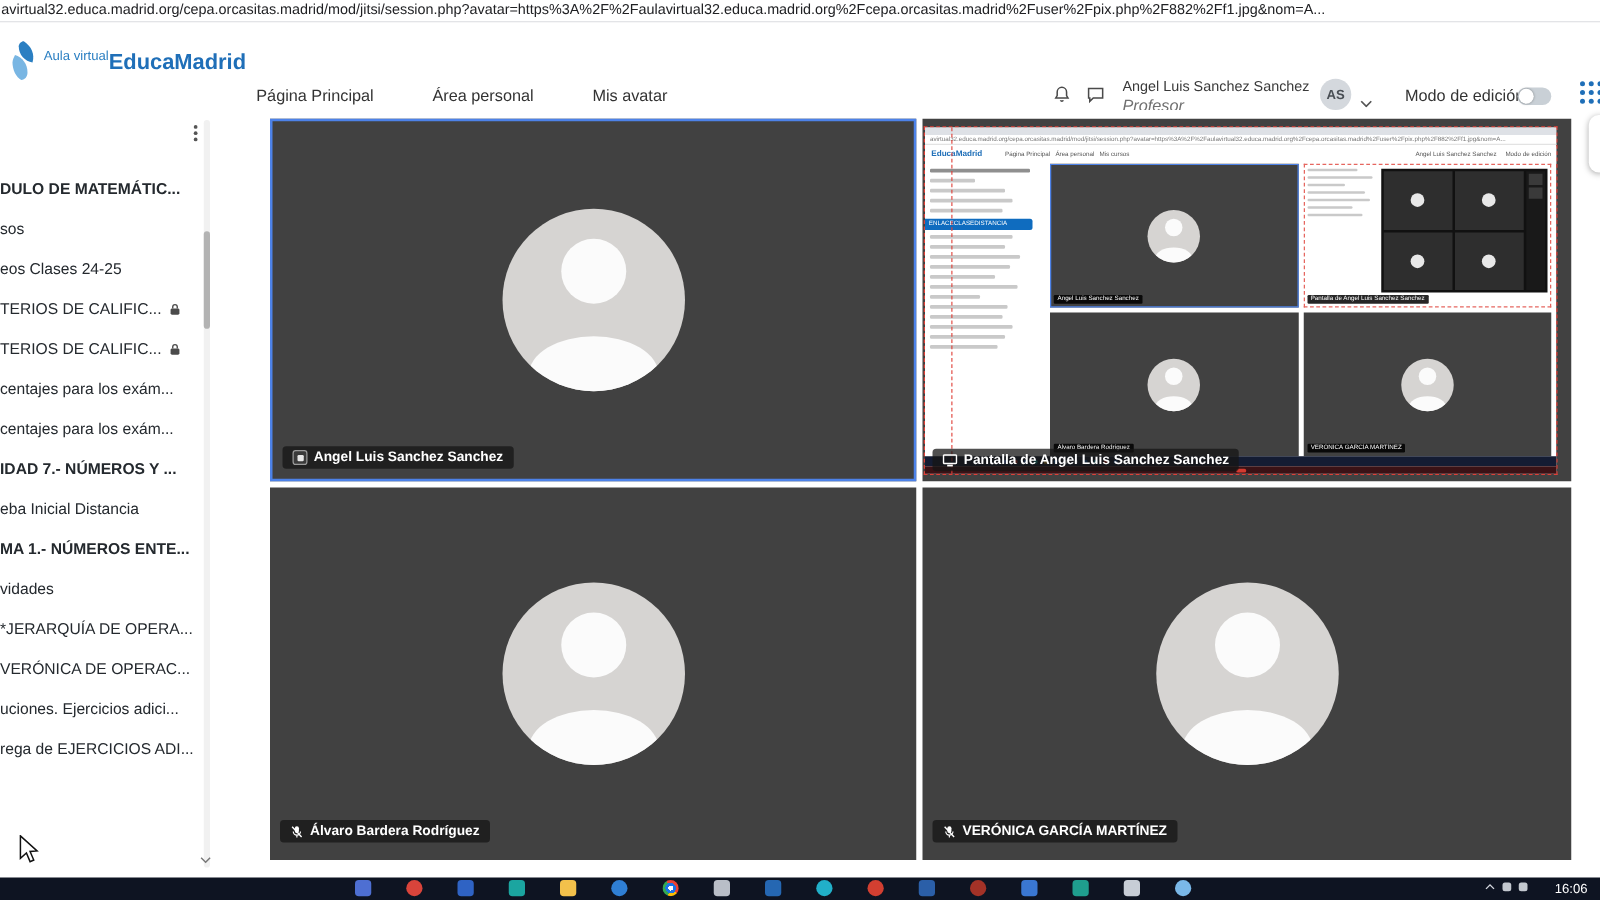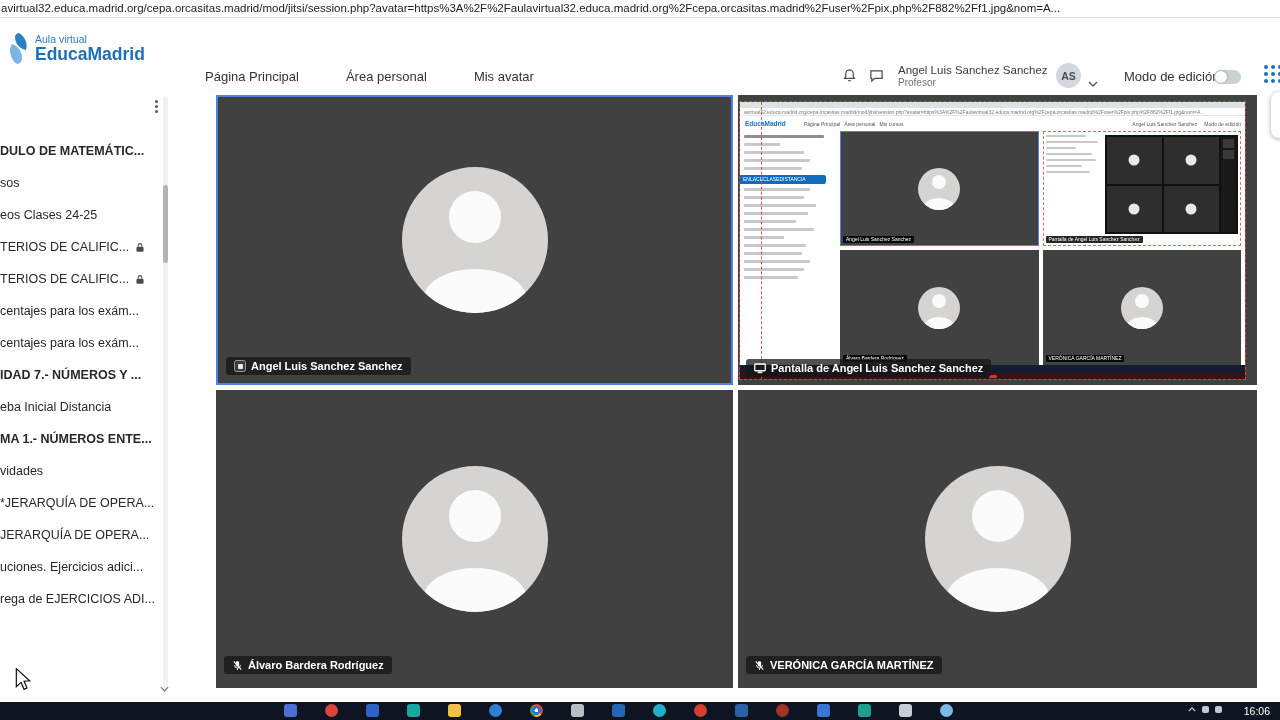--- a/index.html
+++ b/index.html
@@ -7,31 +7,31 @@
   body { position: relative; background: #fff; font-family: "Liberation Sans", sans-serif; }
 
   
   .urlbar { position: absolute; top: 0; left: 0; right: 0; height: 18px; background: #fff;
             border-bottom: 1px solid #dadce0; font-size: 11.5px; line-height: 17px; color: #202124;
             white-space: nowrap; overflow: hidden; padding-left: 1px; }
 
   
   .app-header { position: absolute; top: 18px; left: 0; right: 0; height: 70px; background: #fff; }
   .logo { position: absolute; left: 8px; top: 14px; display: flex; gap: 5px; align-items: center; cursor: pointer; }
-  .logo-text { display: flex; flex-direction: column; line-height: 1.05; }
+  .logo-text { display: flex; line-height: 1.05; }
   .logo-top { font-size: 10.5px; color: #2b7fc2; }
   .logo-main { font-size: 17.5px; font-weight: bold; color: #1f6fb8; }
   .main-nav { position: absolute; left: 176px; top: 51px; display: flex; gap: 18px; font-size: 13px; color: #333; }
   .nav-item { cursor: pointer; white-space: nowrap; margin-left: 29px; }
   .hdr-ic { position: absolute; top: 50px; cursor: pointer; }
   .ic-bell { left: 842px; }
   .ic-chat { left: 869px; }
   .user-block { position: absolute; left: 898px; top: 46px; width: 152px; overflow: hidden; cursor: pointer; }
   .user-name { font-size: 11.5px; color: #3a3a3a; white-space: nowrap; }
-  .user-role { font-size: 10px; color: #707070; margin-top: 1px; }
+  .user-role { font-size: 13px; font-style: italic; color: #707070; margin-top: 1px; }
   .avatar-badge { position: absolute; left: 1056px; top: 45px; width: 25px; height: 25px; border-radius: 50%;
                   background: #d4d8dd; color: #4a4f55; font-size: 10.5px; font-weight: bold;
                   display: flex; align-items: center; justify-content: center; cursor: pointer; }
   .hdr-chevron { position: absolute; left: 1088px; top: 55px; cursor: pointer; }
   .edit-label { position: absolute; left: 1124px; top: 51px; font-size: 13px; color: #333; }
   .toggle { position: absolute; left: 1214px; top: 52px; width: 27px; height: 14px; border-radius: 7px;
             background: #c9d0d6; cursor: pointer; }
   .toggle .knob { position: absolute; left: 1px; top: 1px; width: 12px; height: 12px; border-radius: 50%;
                   background: #fff; box-shadow: 0 0 2px rgba(0,0,0,.4); }
   .apps-grid { position: absolute; left: 1264px; top: 47px; display: grid; grid-template-columns: repeat(3,4px);
@@ -260,21 +260,21 @@
       <div class="side-item bold">
         <span>MA 1.- NÚMEROS ENTE...</span>
       </div>
       <div class="side-item">
         <span>vidades</span>
       </div>
       <div class="side-item">
         <span>*JERARQUÍA DE OPERA...</span>
       </div>
       <div class="side-item">
-        <span>JERARQUÍA DE OPERA...</span>
+        <span>VERÓNICA DE OPERAC...</span>
       </div>
       <div class="side-item">
         <span>uciones. Ejercicios adici...</span>
       </div>
       <div class="side-item">
         <span>rega de EJERCICIOS ADI...</span>
       </div>
     </div>
   <div class="side-track"></div>
   <div class="side-thumb"></div>

